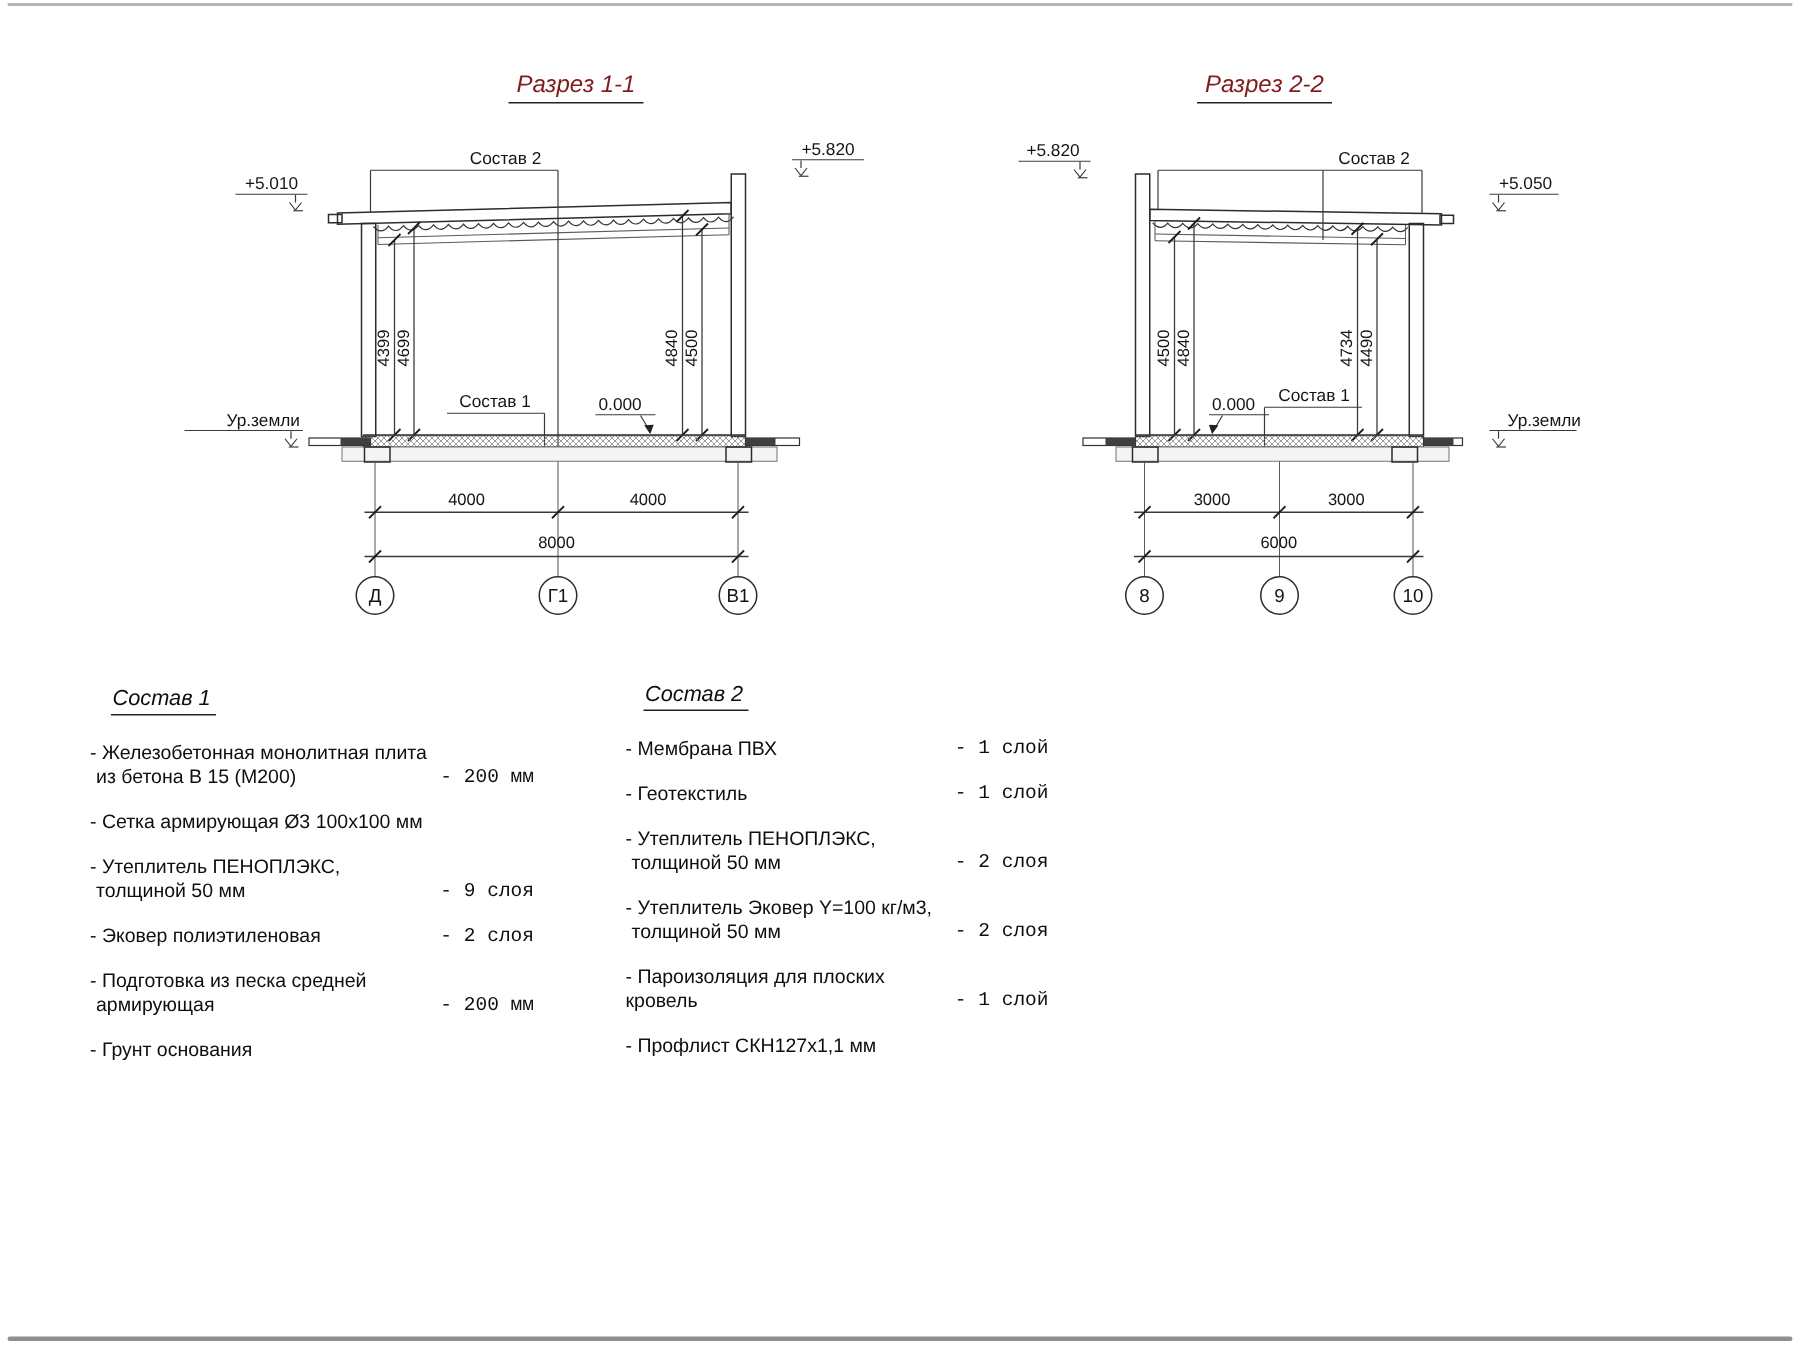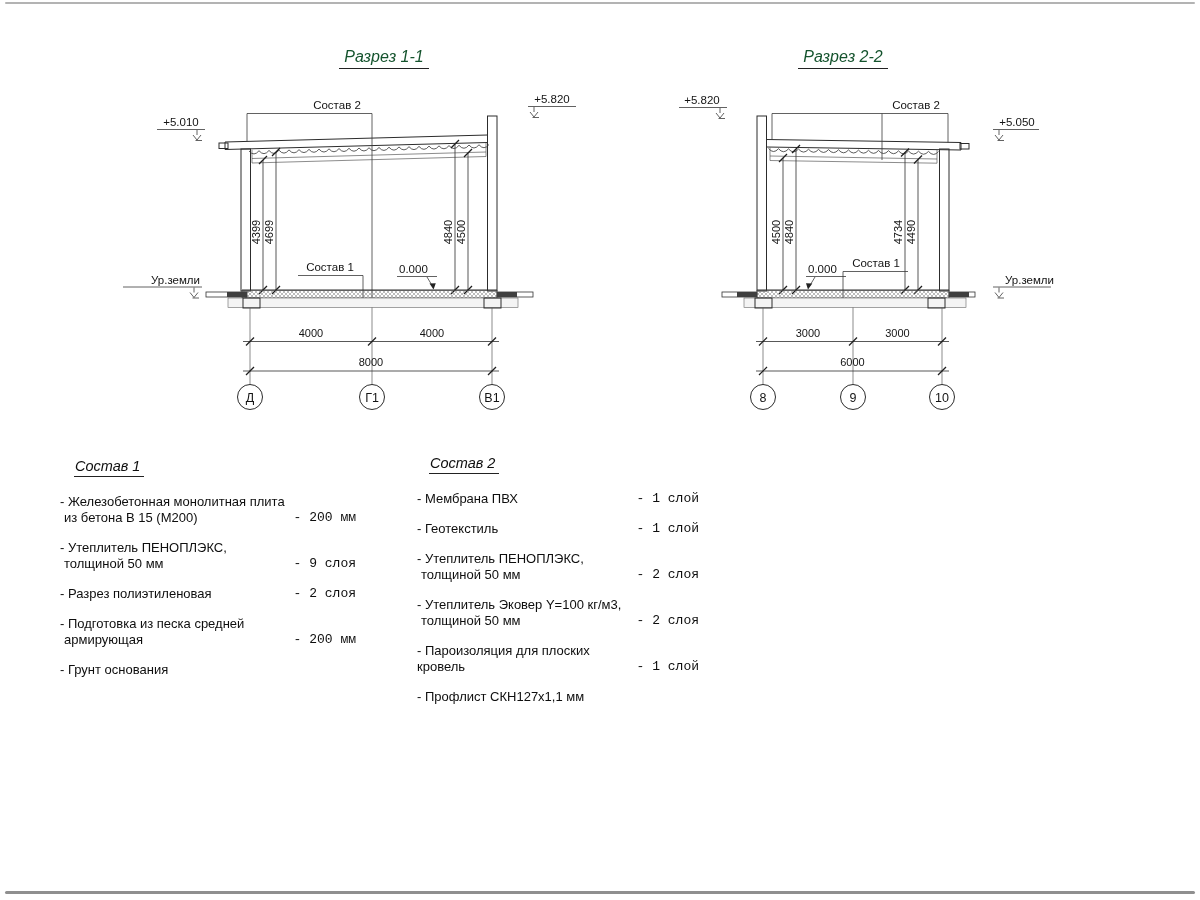--- a/index.html
+++ b/index.html
@@ -2,21 +2,21 @@
 <html><head>
 <meta charset="utf-8">
 <style>
   html,body { margin:0; padding:0; background:#fff; }
   body { width:1200px; height:900px; position:relative; overflow:hidden;
          font-family:"Liberation Sans", sans-serif; color:#111; }
   .pageline { position:absolute; left:5px; right:5px; border-radius:2px; }
   #topline { top:2px; height:2px; background:#b3b3b3; }
   #botline { top:891px; height:3px; background:#8f8f8f; }
 
-  .dtitle { position:absolute; text-align:center; font-style:italic; font-size:16px; color:#14532d; }
+  .dtitle { position:absolute; text-align:center; font-style:italic; font-size:16px; color:#7f1d1d; }
   .dtitle span { display:inline-block; border-bottom:1.3px solid #222; padding:0 5px 2px 5px; }
 
   svg.sec { position:absolute; overflow:visible; }
   svg text { font-family:"Liberation Sans", sans-serif; fill:#141414; }
   .tl  { font-size:11px; }
   .tm  { font-size:11.5px; }
   .tb  { font-size:12.5px; }
   .ol   { fill:none; stroke:#2c2c2c; stroke-width:1; }
   .olf  { stroke:#2c2c2c; stroke-width:1; }
   .thin { fill:none; stroke:#5a5a5a; stroke-width:0.7; }
@@ -309,28 +309,34 @@
   <div style="margin-left:26px;"><span class="hd">Состав 1</span></div>
   <div class="mrow">
     <div class="nm">
         <div>- Железобетонная  монолитная плита</div>
         <div class="l2">из бетона В 15 (М200)</div>
       </div>
     <div class="val">- 200 мм</div>
   </div>
   <div class="mrow">
     <div class="nm">
+        <div>- Сетка армирующая Ø3 100х100 мм</div>
+      </div>
+    <div class="val"></div>
+  </div>
+  <div class="mrow">
+    <div class="nm">
         <div>-  Утеплитель ПЕНОПЛЭКС,</div>
         <div class="l2">толщиной 50 мм</div>
       </div>
     <div class="val">- 9 слоя</div>
   </div>
   <div class="mrow">
     <div class="nm">
-        <div>- Разрез полиэтиленовая</div>
+        <div>- Эковер полиэтиленовая</div>
       </div>
     <div class="val">-  2 слоя</div>
   </div>
   <div class="mrow">
     <div class="nm">
         <div>- Подготовка из песка средней</div>
         <div class="l2">армирующая</div>
       </div>
     <div class="val">- 200 мм</div>
   </div>

